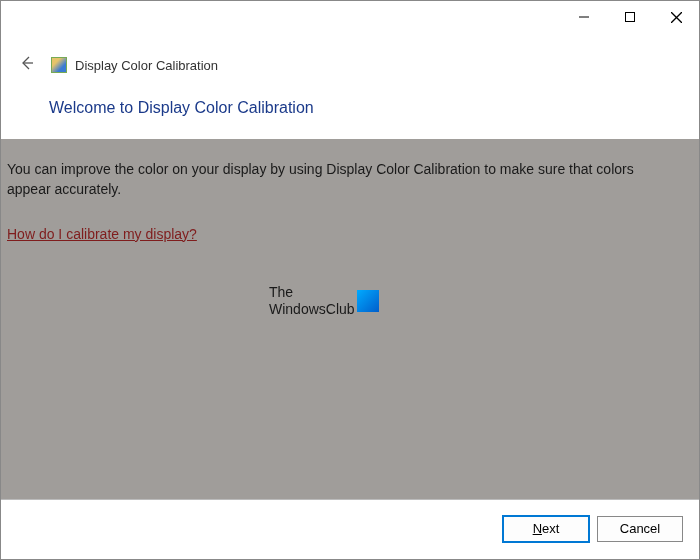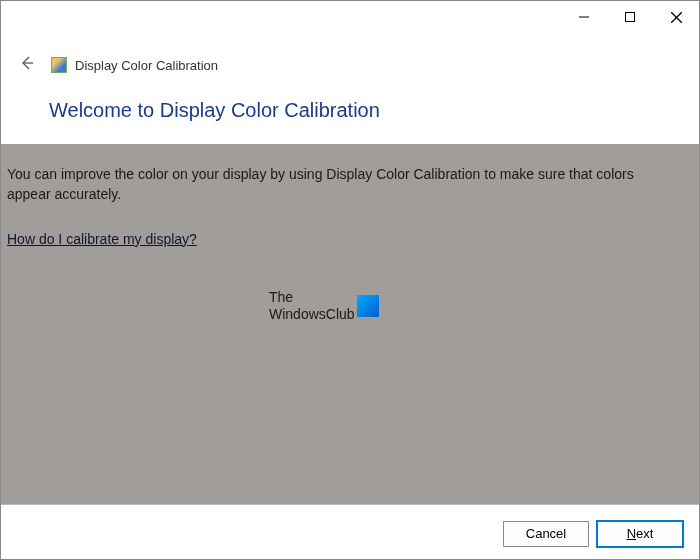--- a/index.html
+++ b/index.html
@@ -48,35 +48,35 @@
       background: linear-gradient(135deg,#e6c46a 30%,#3a7bd5 70%);
       border:1px solid #7a5;
     }
     .app-title-text { color:#333; font-size:13px; }
     .heading-area {
       padding: 26px 0 22px 48px;
       background:#fff;
     }
     .heading {
       color:#1b3a8a;
-      font-size:20px;
+      font-size:16px;
       font-weight:400;
     }
     .content {
       background:#a09d9a;
       color:#1a1a1a;
       padding: 20px 22px 0 6px;
       height: 360px;
       position:relative;
       font-size:14px;
       line-height:1.45;
     }
     .content p { margin-bottom: 24px; }
     .help-link {
-      color:#0f172a;
+      color:#7f1d1d;
       font-size:14px;
     }
     .watermark {
       position:absolute;
       left: 268px;
       top: 145px;
       font-size:14px;
       color:#1a1a1a;
       line-height:1.2;
       display:flex;
@@ -160,15 +160,15 @@
   <div class="watermark">
     <div>
       <div>The</div>
       <div>WindowsClub</div>
     </div>
     <div class="watermark-sq"></div>
   </div>
 </div>
 
 <div class="footer">
+  <button class="btn primary underline-first">Next</button>
   <button class="btn">Cancel</button>
-  <button class="btn primary underline-first">Next</button>
 </div>
 
 </body></html>

